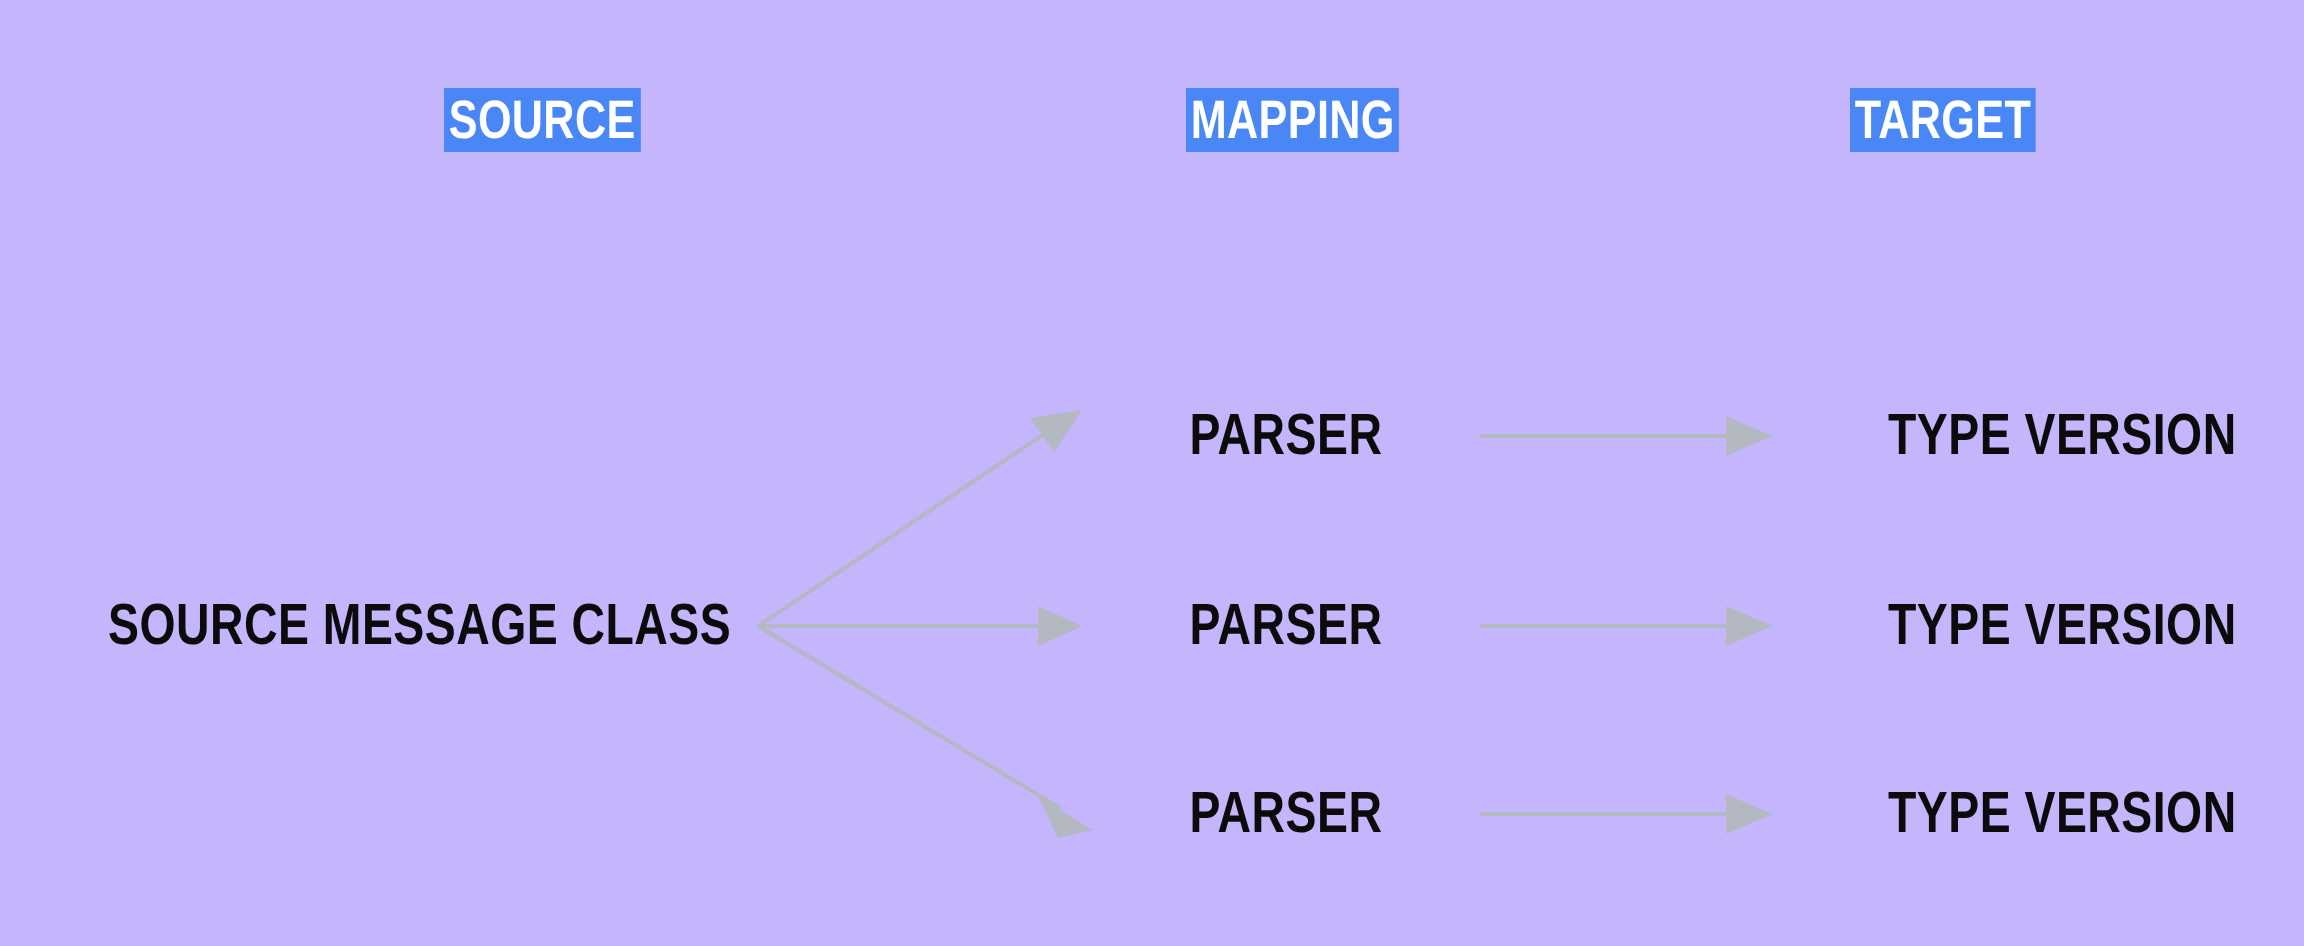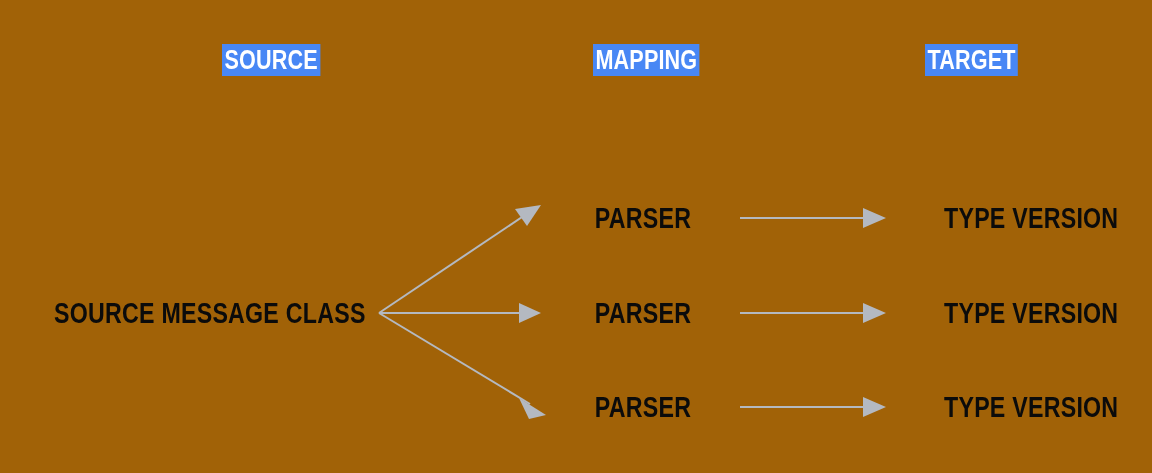--- a/index.html
+++ b/index.html
@@ -8,21 +8,21 @@
     padding: 0;
     background: #ffffff;
   }
   body {
     font-family: "Liberation Sans", sans-serif;
   }
   #canvas {
     position: relative;
     width: 1152px;
     height: 473px;
-    background: #a16207;
+    background: #c4b5fd;
     overflow: hidden;
   }
 
   
   .col-header {
     position: absolute;
     display: inline-block;
     background: #4887f5;
     color: #ffffff;
     font-family: "Liberation Sans", sans-serif;

